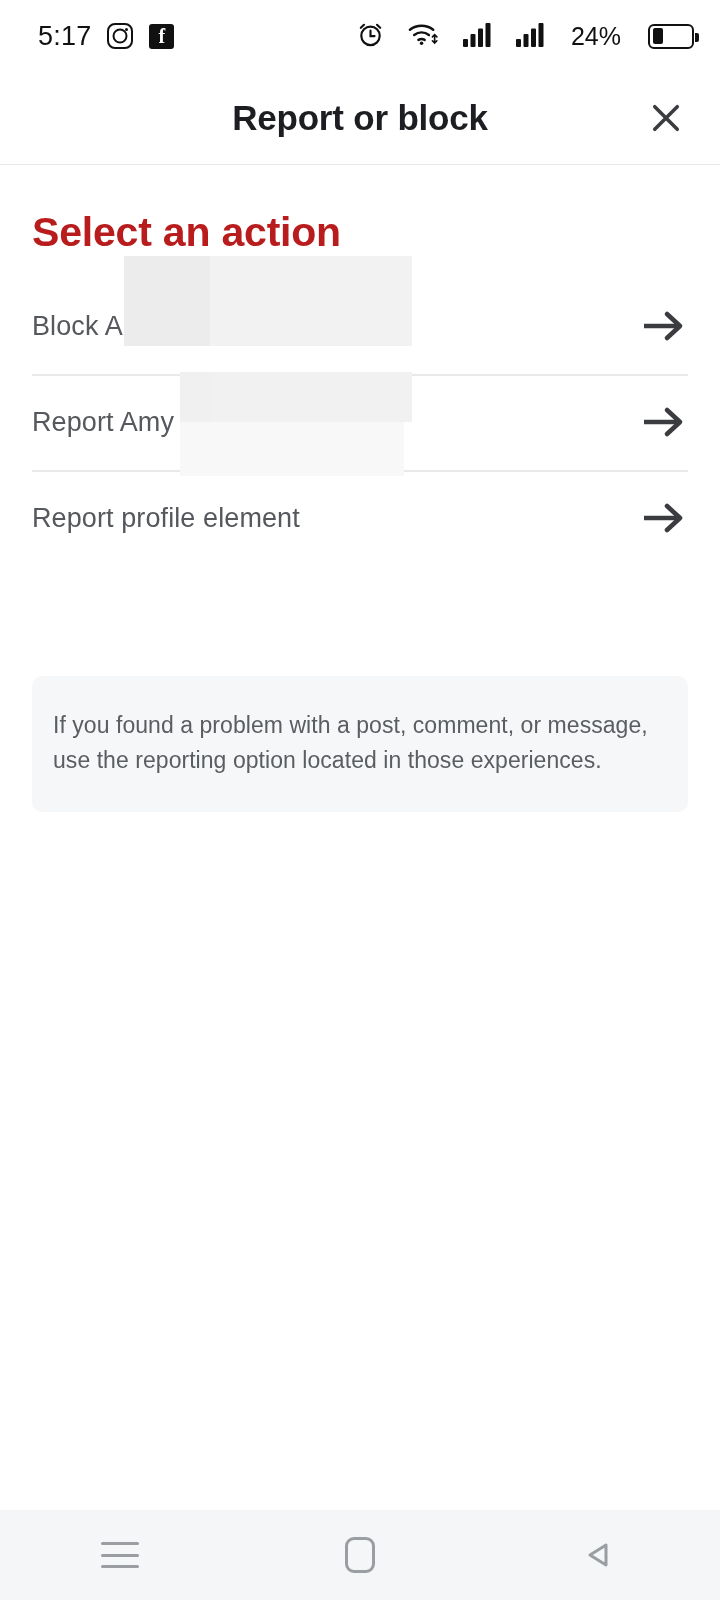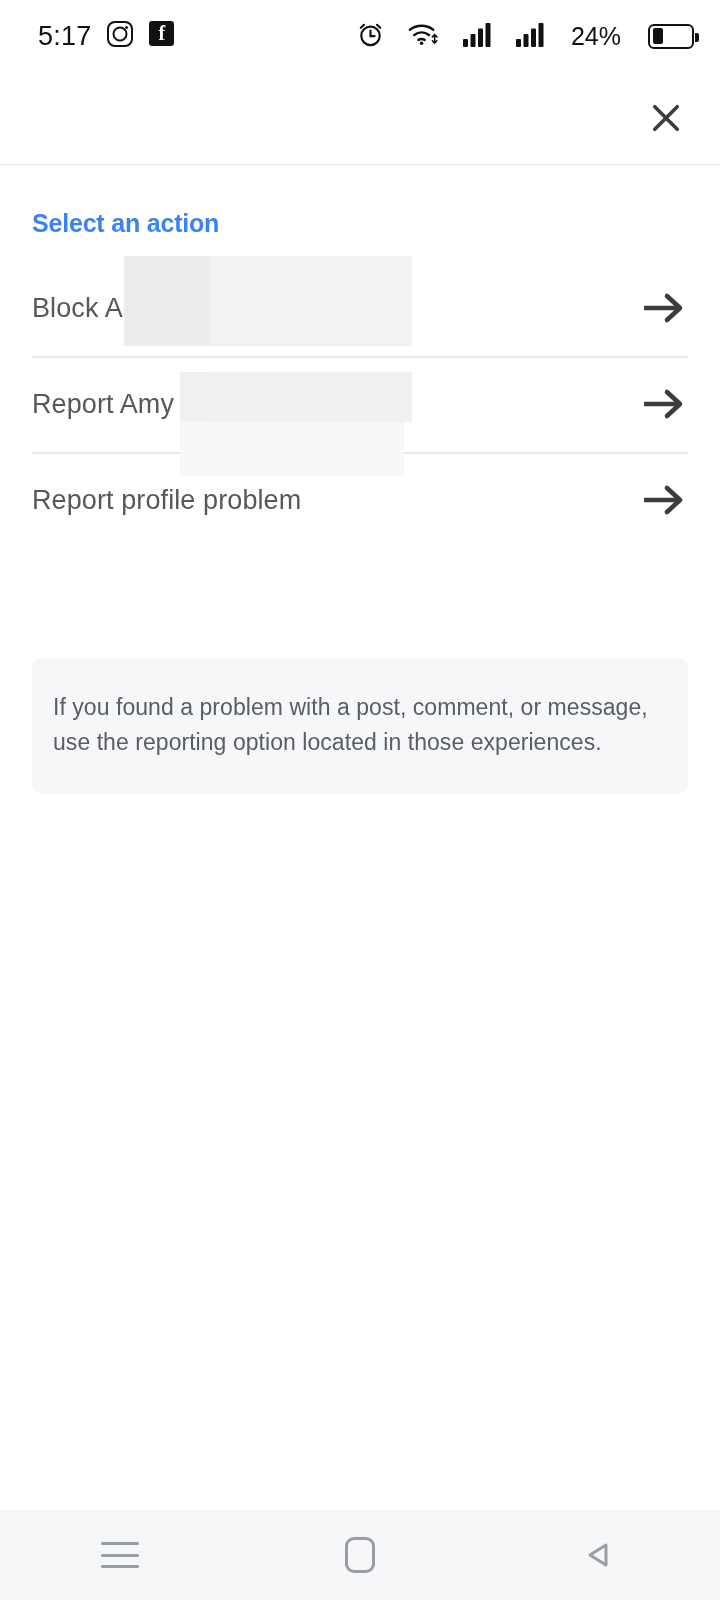--- a/index.html
+++ b/index.html
@@ -10,21 +10,21 @@
     overflow:hidden;
   }
   .phone { position:relative; width:720px; height:1600px; background:#ffffff; }
 
   
   .statusbar {
     position:absolute; top:0; left:0; width:720px; height:72px;
     display:flex; align-items:center; justify-content:space-between;
     padding:0 26px 0 38px;
   }
-  .status-left { display:flex; align-items:flex-start; gap:16px; }
+  .status-left { display:flex; align-items:center; gap:16px; }
   .clock { font-size:27px; color:#111; letter-spacing:0.2px; }
   .ig-icon { width:26px; height:26px; border:2.6px solid #111; border-radius:8px;
              position:relative; display:inline-block; }
   .ig-icon::before { content:""; position:absolute; left:50%; top:50%;
       transform:translate(-50%,-50%); width:11px; height:11px;
       border:2.4px solid #111; border-radius:50%; }
   .ig-icon::after { content:""; position:absolute; right:3px; top:3px;
       width:3px; height:3px; background:#111; border-radius:50%; }
   .fb-icon { width:25px; height:25px; background:#111; border-radius:3px;
       position:relative; display:inline-block; }
@@ -56,21 +56,21 @@
     position:absolute; right:22px; top:50%; transform:translateY(-50%);
     width:64px; height:64px; display:flex; align-items:center; justify-content:center;
     cursor:pointer;
   }
   .close-btn svg { display:block; }
 
   
   .content { position:absolute; top:165px; left:0; width:720px; }
 
   .section-title {
-    font-size:25px; font-weight:bold; color:#3b82f6;
+    font-size:41px; font-weight:bold; color:#b91c1c;
     padding:44px 0 0 32px; letter-spacing:-0.2px;
   }
 
   .action-list { margin-top:22px; }
   .action-row {
     position:relative; height:96px;
     display:flex; align-items:center; justify-content:space-between;
     padding:0 32px; cursor:pointer;
   }
   .action-row + .action-row::before {
@@ -158,20 +158,21 @@
         </svg>
       </span>
       <span class="battery-pct">24%</span>
       <span class="battery">
           <span class="fill"></span>
         </span>
     </div>
   </div>
 
   <div class="header">
+    <span class="header-title">Report or block</span>
     <span class="close-btn">
       <svg width="36" height="36" viewBox="0 0 24 24">
         <path d="M4.5 4.5 L19.5 19.5 M19.5 4.5 L4.5 19.5" stroke="#3a3c3f" stroke-width="2.4" stroke-linecap="round"></path>
       </svg>
     </span>
   </div>
 
   <div class="content">
 
     <div class="section-title">Select an action</div>
@@ -192,21 +193,21 @@
         <span class="action-label">Report Amy                                  count</span>
         <span class="arrow-icon">
           <svg width="50" height="40" viewBox="0 0 50 40">
             <path d="M6 20 H40" stroke="#3a3c3f" stroke-width="4.6" stroke-linecap="butt"></path>
             <path d="M29 8 L42 20 L29 32" fill="none" stroke="#3a3c3f" stroke-width="4.6" stroke-linecap="round" stroke-linejoin="round"></path>
           </svg>
         </span>
       </div>
 
       <div class="action-row">
-        <span class="action-label">Report profile problem</span>
+        <span class="action-label">Report profile element</span>
         <span class="arrow-icon">
           <svg width="50" height="40" viewBox="0 0 50 40">
             <path d="M6 20 H40" stroke="#3a3c3f" stroke-width="4.6" stroke-linecap="butt"></path>
             <path d="M29 8 L42 20 L29 32" fill="none" stroke="#3a3c3f" stroke-width="4.6" stroke-linecap="round" stroke-linejoin="round"></path>
           </svg>
         </span>
       </div>
 
     </div>
 

